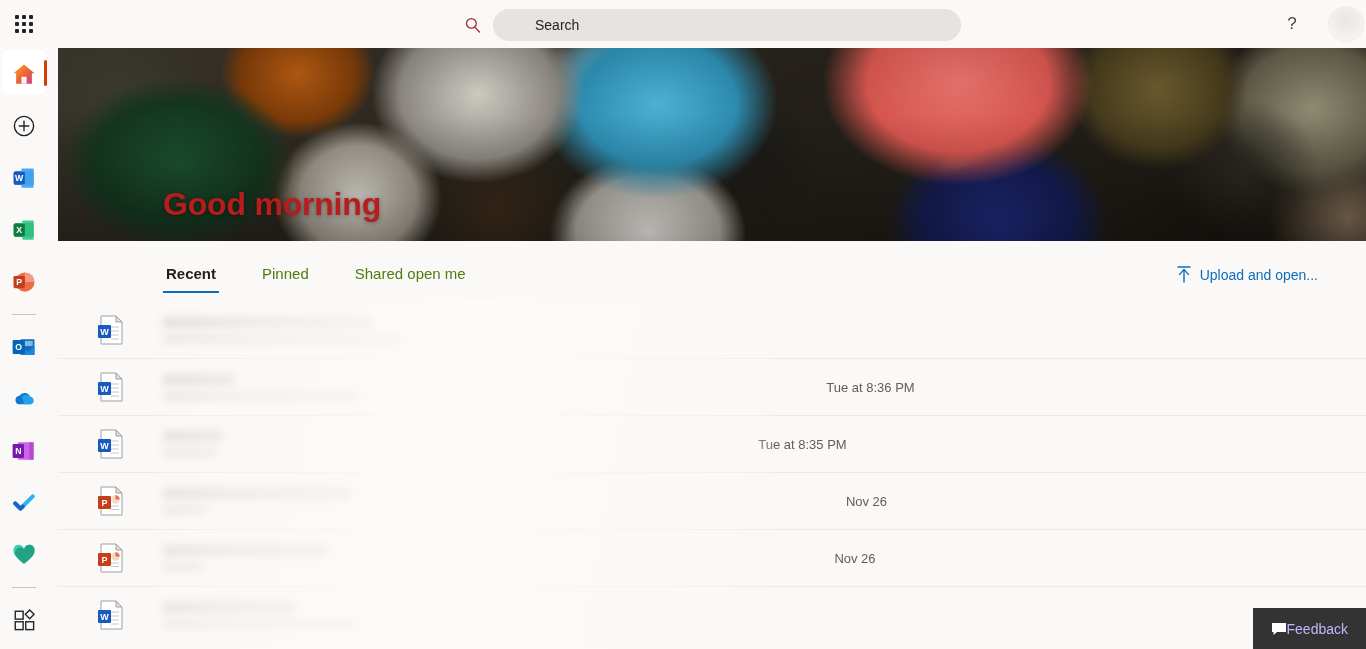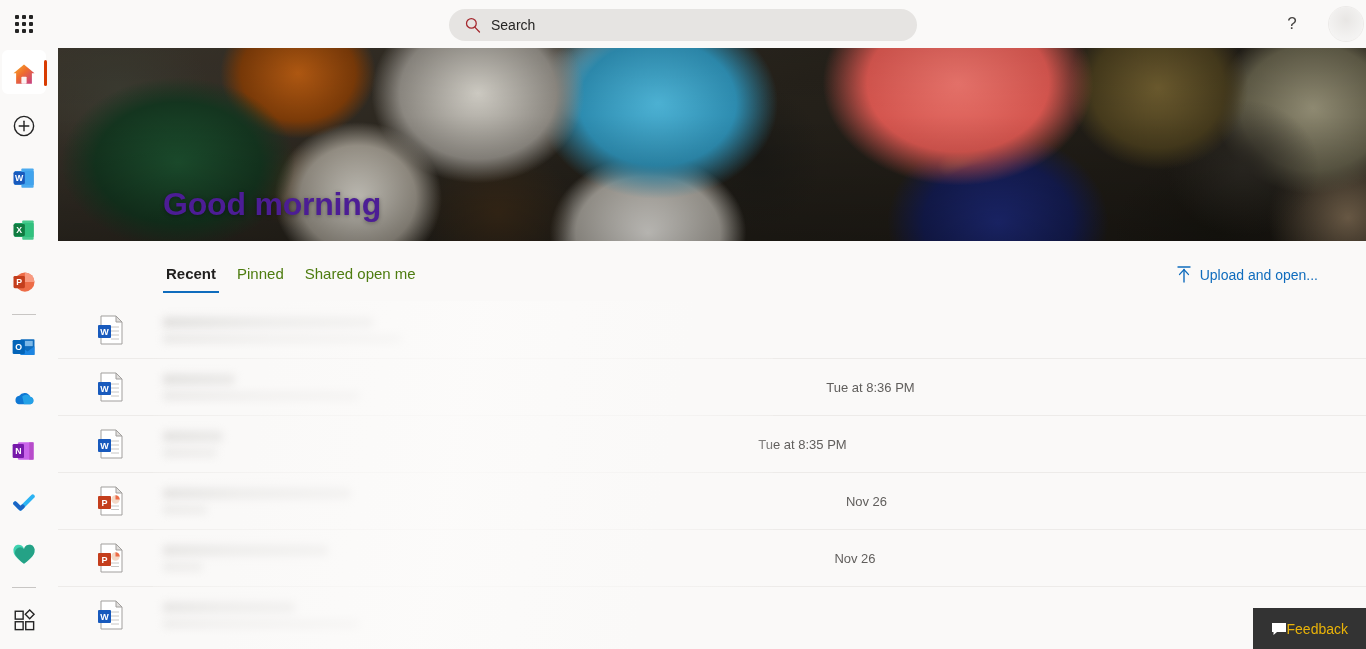--- a/index.html
+++ b/index.html
@@ -40,20 +40,21 @@
   }
   .search-box {
     width: 100%; height: 100%;
     background: #e6e4e2;
     border: none; outline: none;
     border-radius: 16px;
     padding: 0 12px 0 42px;
     font-family: "Liberation Sans", sans-serif;
     font-size: 14px;
     color: #252423;
+    margin-left: 44px;
   }
   .search-box::placeholder { color: #252423; opacity: 1; }
   .search-icon {
     position: absolute; left: 15px; top: 7px;
     width: 18px; height: 18px;
     pointer-events: none;
   }
   .help-btn {
     position: absolute; right: 50px; top: 0;
     width: 48px; height: 48px;
@@ -143,35 +144,35 @@
       linear-gradient(160deg, #3b352c 0%, #25211a 45%, #1a1712 100%);
     filter: blur(0.4px);
   }
   .hero-shade {
     position: absolute; inset: 0;
     background: linear-gradient(180deg, rgba(0,0,0,0.05) 0%, rgba(0,0,0,0.0) 35%, rgba(0,0,0,0.22) 100%);
   }
   .greeting {
     position: absolute; left: 105px; bottom: 18px;
     font-size: 32px; font-weight: bold;
-    color: #4c1d95;
+    color: #b91c1c;
     letter-spacing: -0.2px;
     text-shadow: 0 1px 4px rgba(0,0,0,0.35);
   }
 
   
   .content {
     position: absolute; left: 58px; top: 241px;
     width: 1308px; height: 408px;
     background: #faf9f8;
     z-index: 6;
   }
   .tabs-row {
     position: absolute; left: 105px; top: 24px;
-    display: flex; align-items: flex-start; gap: 15px;
+    display: flex; align-items: flex-start; gap: 40px;
   }
   .tab {
     position: relative;
     padding: 0 3px 11px 3px;
     font-size: 15px;
     color: #4d7c0f;
     cursor: pointer;
     white-space: nowrap;
   }
   .tab.active {
@@ -239,21 +240,21 @@
     pointer-events: none;
     z-index: 3;
   }
 
   
   .feedback {
     position: absolute; right: 0; bottom: 0;
     height: 41px;
     padding: 0 18px;
     background: #333333;
-    color: #eab308;
+    color: #c4b5fd;
     display: flex; align-items: center; gap: 0;
     font-size: 14px;
     cursor: pointer;
     z-index: 50;
   }
 </style>
 </head>
 <body>
 
 <div class="header">

